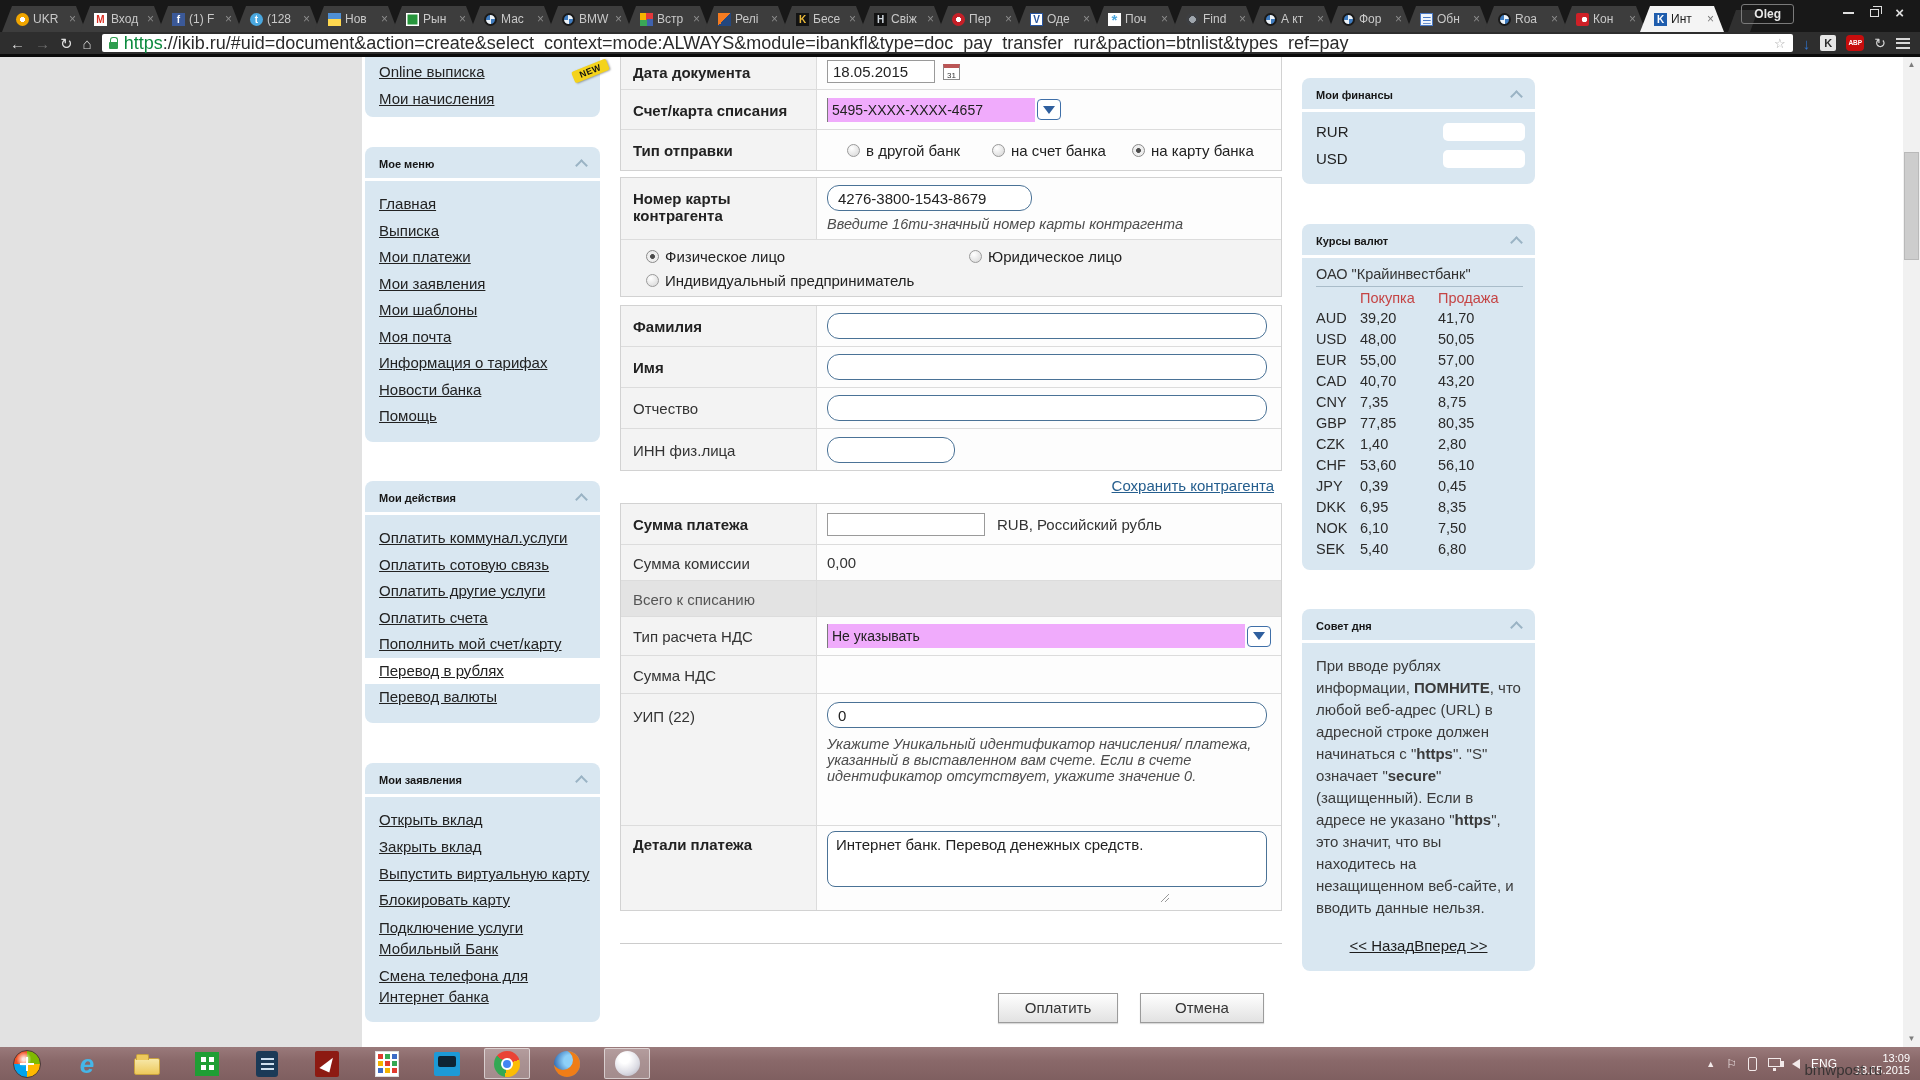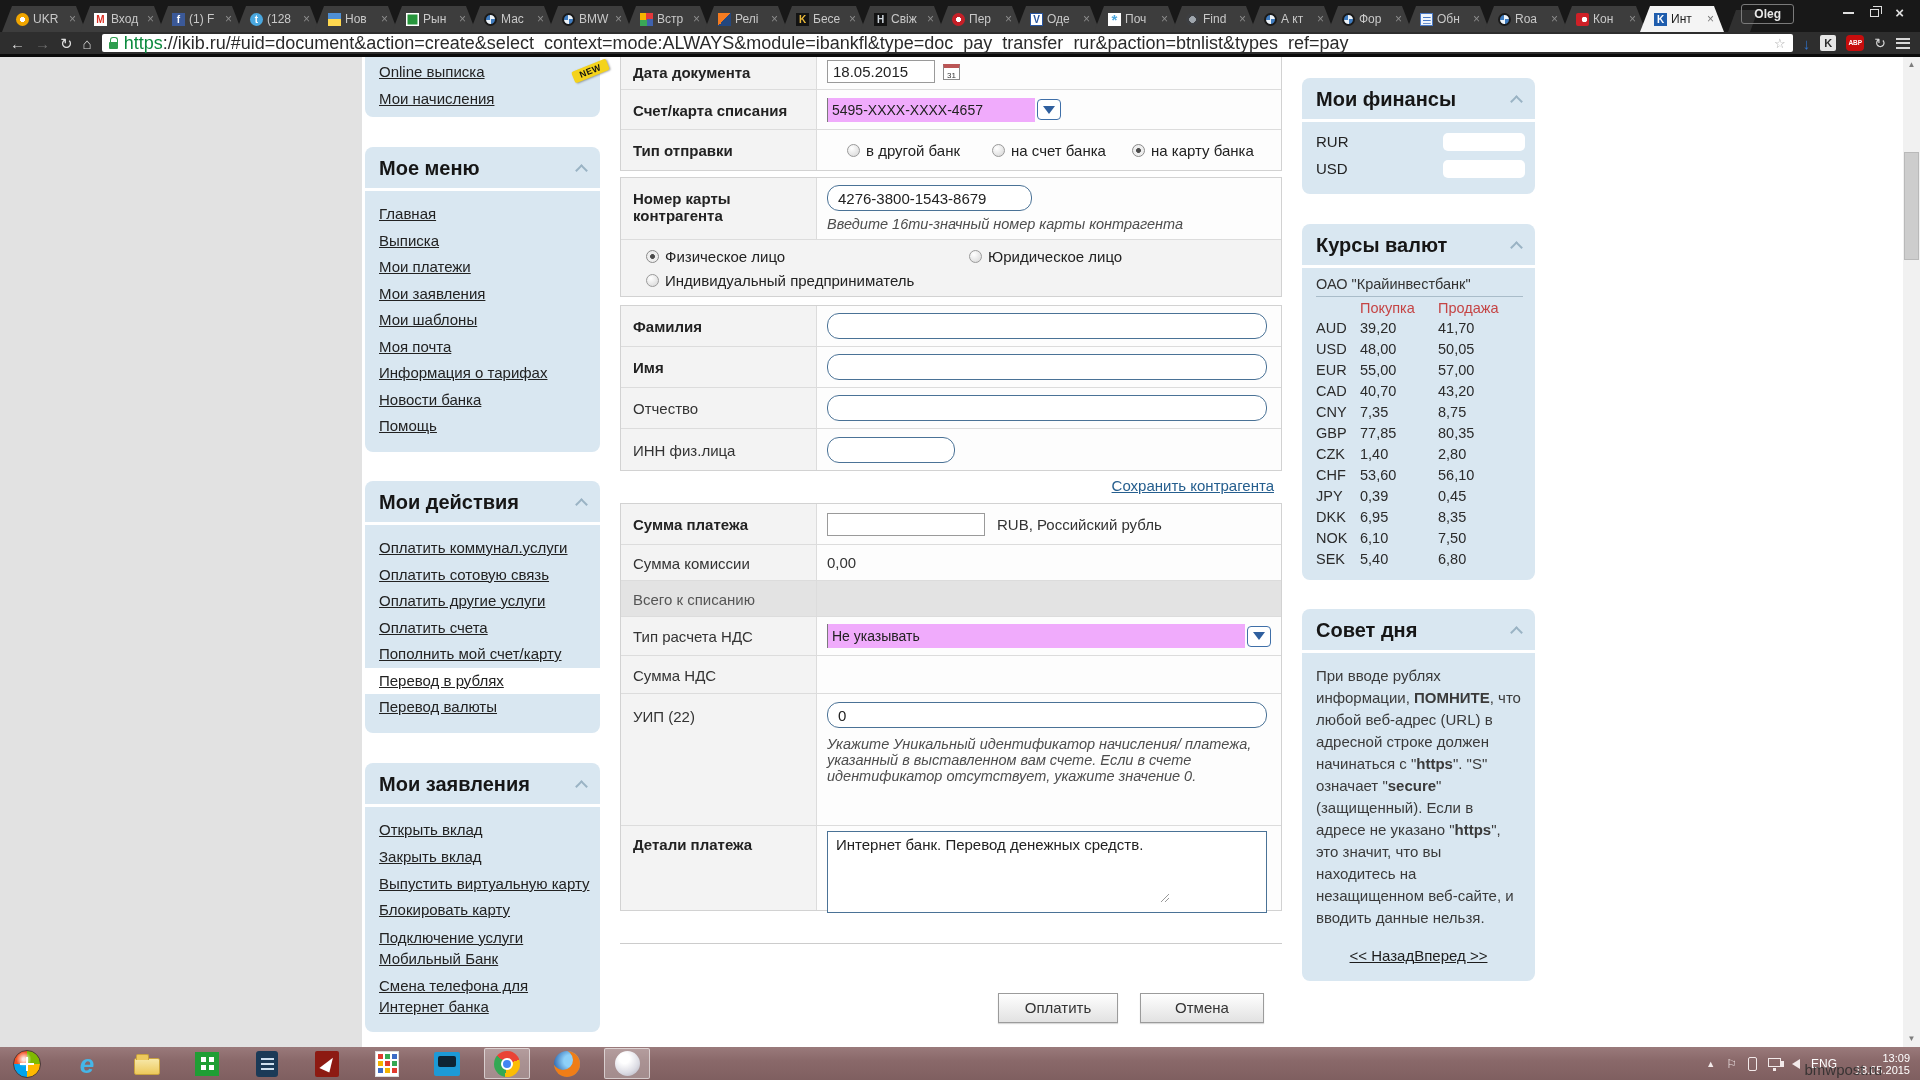--- a/index.html
+++ b/index.html
@@ -87,21 +87,21 @@
   .scrollbar { position:absolute; right:0; top:0; width:17px; height:100%; background:#f1f1f1; }
   .sb-arrow { position:absolute; left:0; width:17px; height:16px; color:#7d7d7d; font-size:8px;
     text-align:center; line-height:16px; }
   .sb-thumb { position:absolute; left:1px; top:95px; width:15px; height:108px; background:#cdcdcd;
     border:1px solid #b9b9b9; }
 
   
   .box { position:absolute; background:#d9e7f1; border-radius:8px; }
   .box-head { display:flex; justify-content:space-between; align-items:center;
     padding:10px 14px 8px 14px; border-bottom:3px solid #fff; }
-  .box-title { font-size:20px; font-weight:bold; color:#161616; }
+  .box-title { font-size:11px; font-weight:bold; color:#161616; }
   .chev { width:9px; height:9px; border-left:2px solid #9ab3c4; border-top:2px solid #9ab3c4;
     transform:rotate(45deg); margin-top:4px; }
   .box-body { padding:10px 10px 12px 14px; }
   .side-link { display:block; font-size:15px; color:#222; text-decoration:underline;
     line-height:26.5px; cursor:pointer; }
   .side-link.two-line { line-height:21px; padding:3px 0; }
   .side-link.current { background:#fff; margin-left:-14px; margin-right:-10px; padding-left:14px; }
   .topbox-body { padding:6px 10px 10px 14px; position:relative; }
   .new-badge { position:absolute; right:-8px; top:24px; background:#f4d31b; color:#111;
     font-size:9px; font-weight:bold; padding:1px 7px; border-radius:2px; transform:rotate(-22deg);
@@ -133,21 +133,21 @@
   .radio { width:13px; height:13px; border-radius:50%; border:1px solid #9a9a9a;
     background:radial-gradient(circle at 35% 30%,#fff,#d5d5d5); display:inline-block; flex:none; }
   .radio.sel { background:radial-gradient(circle,#4c4c4c 0 27%,#eee 36%); border-color:#8a8a8a; }
   .radio-item { display:flex; align-items:center; gap:6px; font-size:15px; color:#222; position:absolute; }
   .hint { font-style:italic; font-size:14.5px; color:#4d4d4d; }
   .save-link { position:absolute; right:8px; font-size:15px; color:#255e8e; text-decoration:underline; }
   .hr-line { position:absolute; left:0; width:662px; border-top:1px solid #cccccc; }
   .btn { position:absolute; height:30px; border:1px solid #9b9b9b; border-radius:0;
     background:linear-gradient(180deg,#fefefe,#e2e2e2); font-size:15px; color:#333;
     font-family:inherit; box-shadow:0 1px 1px rgba(0,0,0,.15); text-align:center; line-height:28px; }
-  .textarea-box { border:1.5px solid #4a7296; border-radius:0; background:#fff; width:440px; height:82px;
+  .textarea-box { border:1.5px solid #4a7296; border-radius:8px; background:#fff; width:440px; height:56px;
     font-size:15px; color:#222; padding:4px 8px; font-family:inherit; resize:none; position:relative; }
   .resize-corner { position:absolute; width:10px; height:10px; right:112px; bottom:8px;
     background:repeating-linear-gradient(135deg,transparent 0 2px,#999 2px 3px); clip-path:polygon(100% 0,100% 100%,0 100%); }
 
   
   .rates-body { padding:8px 12px 10px 14px; }
   .rates-bank { font-size:14.5px; color:#333; padding-bottom:4px; border-bottom:1px solid #a9bcc9; }
   .rates-header { display:grid; grid-template-columns:44px 78px 1fr; font-size:14.5px; color:#c54444; padding:3px 0 2px 0; }
   .rates-header span:first-child { grid-column:2; }
   .rate-row { display:grid; grid-template-columns:44px 78px 1fr; font-size:14.5px; color:#2b2b2b; line-height:21px; }

